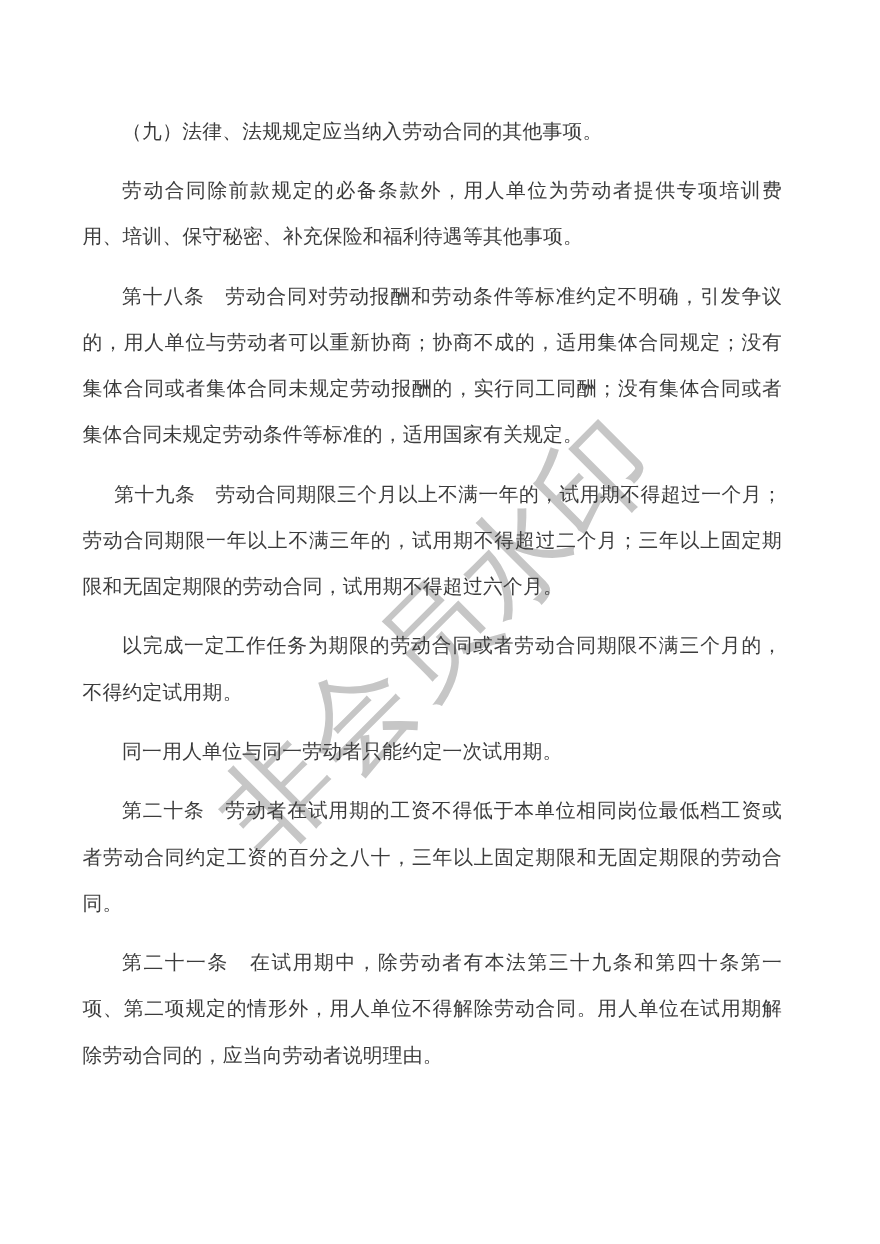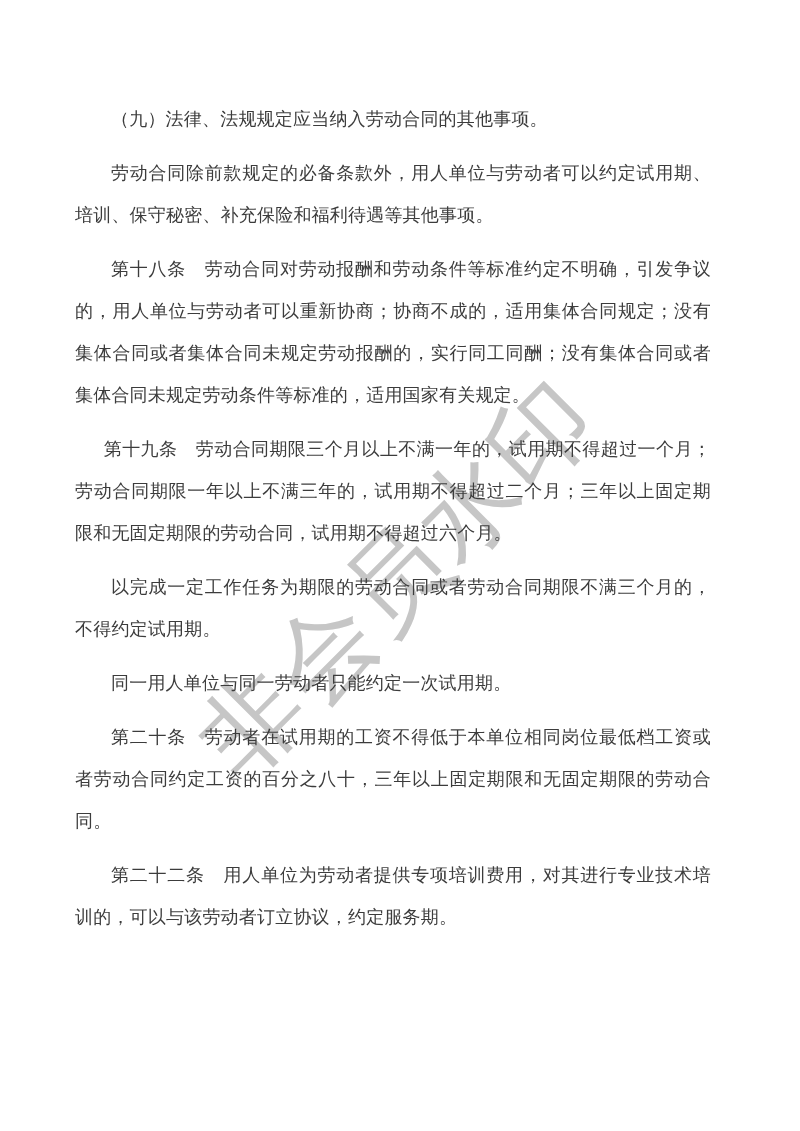--- a/index.html
+++ b/index.html
@@ -47,21 +47,21 @@
     letter-spacing: 0.2px;
   }
 </style>
 </head>
 <body>
 
 <div class="page">
   <div class="watermark">非会员水印</div>
   <div class="doc" id="doc-body">
       <p>（九）法律、法规规定应当纳入劳动合同的其他事项。</p>
-      <p>劳动合同除前款规定的必备条款外，用人单位与劳动者可以约定试用期、培训、保守秘密、补充保险和福利待遇等其他事项。</p>
+      <p>劳动合同除前款规定的必备条款外，用人单位为劳动者提供专项培训费用、培训、保守秘密、补充保险和福利待遇等其他事项。</p>
       <p>第十八条　劳动合同对劳动报酬和劳动条件等标准约定不明确，引发争议的，用人单位与劳动者可以重新协商；协商不成的，适用集体合同规定；没有集体合同或者集体合同未规定劳动报酬的，实行同工同酬；没有集体合同或者集体合同未规定劳动条件等标准的，适用国家有关规定。</p>
       <p style="text-indent: 1.6em;">第十九条　劳动合同期限三个月以上不满一年的，试用期不得超过一个月；劳动合同期限一年以上不满三年的，试用期不得超过二个月；三年以上固定期限和无固定期限的劳动合同，试用期不得超过六个月。</p>
       <p>以完成一定工作任务为期限的劳动合同或者劳动合同期限不满三个月的，不得约定试用期。</p>
       <p>同一用人单位与同一劳动者只能约定一次试用期。</p>
       <p>第二十条　劳动者在试用期的工资不得低于本单位相同岗位最低档工资或者劳动合同约定工资的百分之八十，三年以上固定期限和无固定期限的劳动合同。</p>
-      <p>第二十二条　用人单位为劳动者提供专项培训费用，对其进行专业技术培训的，可以与该劳动者订立协议，约定服务期。</p>
+      <p>第二十一条　在试用期中，除劳动者有本法第三十九条和第四十条第一项、第二项规定的情形外，用人单位不得解除劳动合同。用人单位在试用期解除劳动合同的，应当向劳动者说明理由。</p>
     </div>
 </div>
 
 </body></html>

